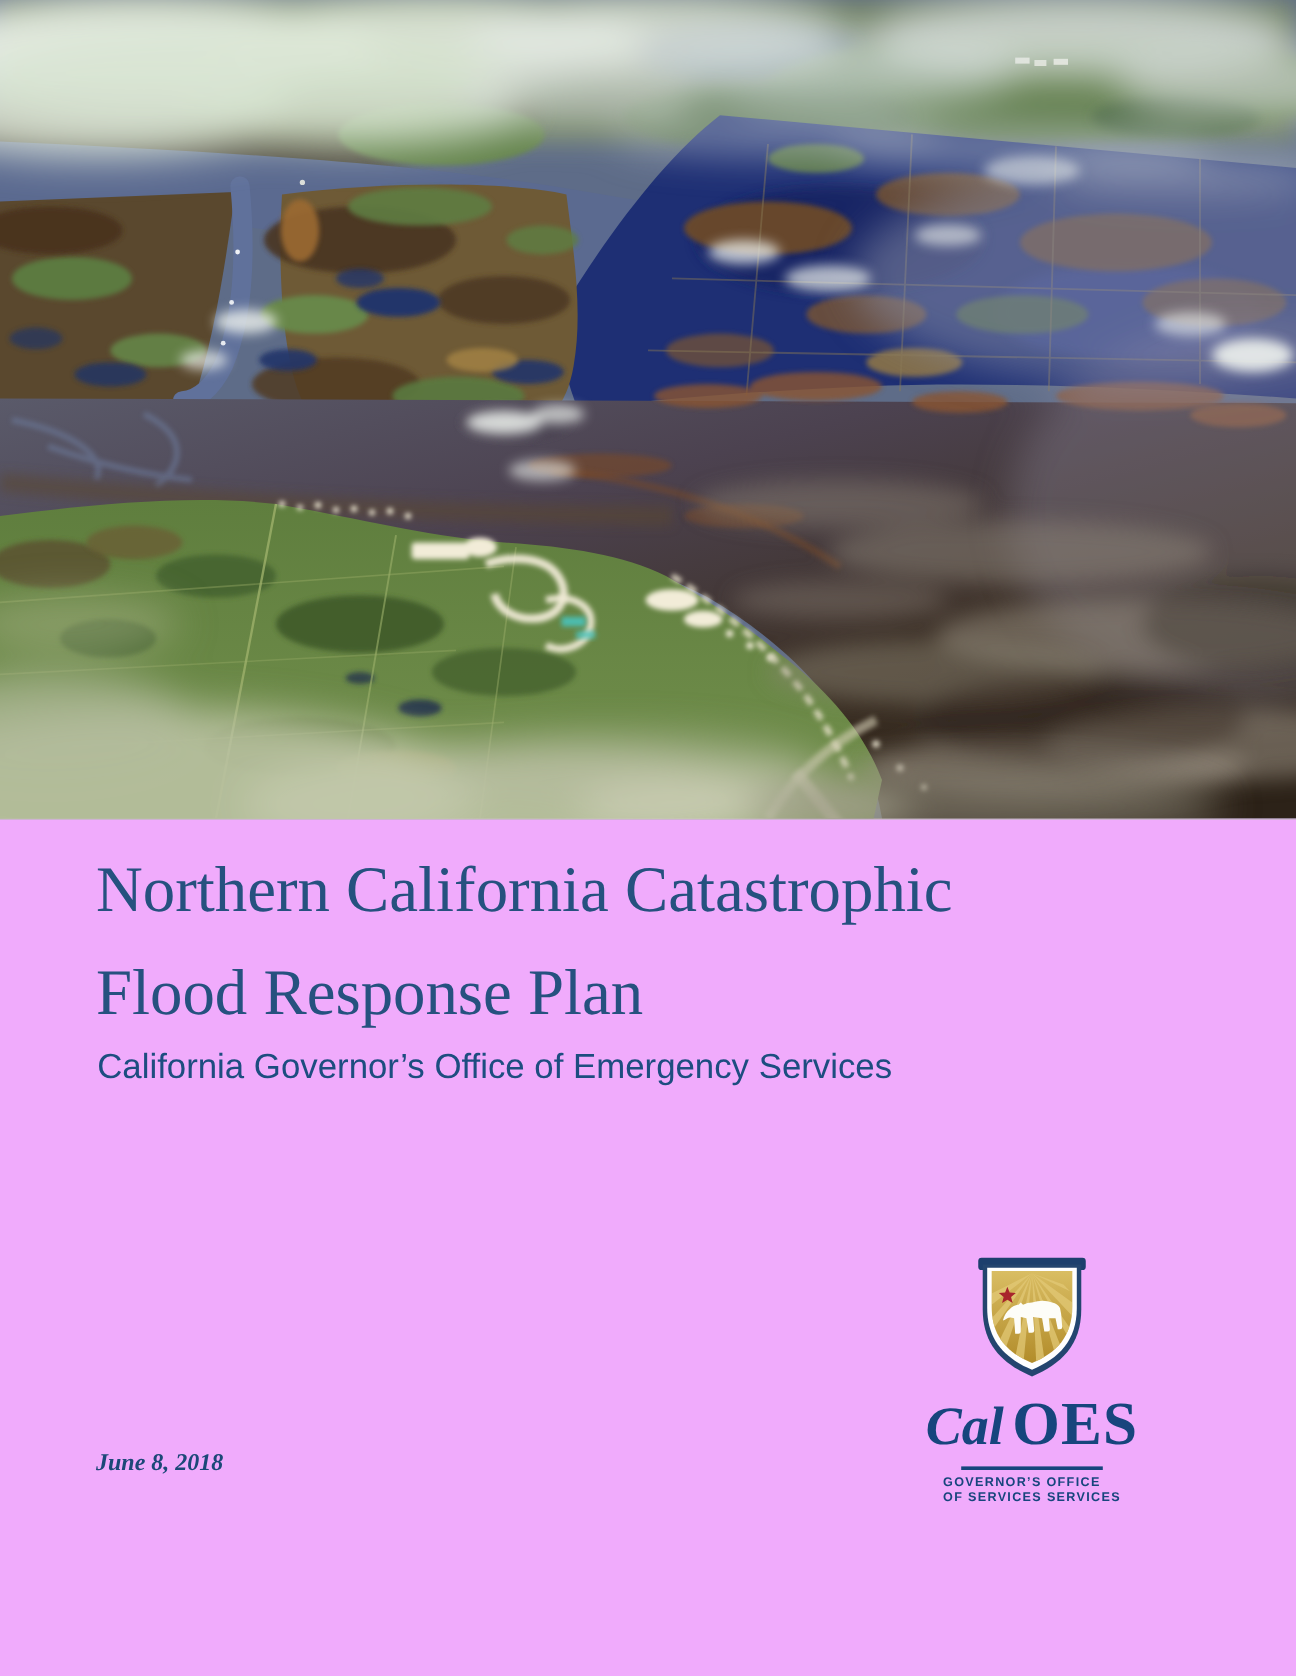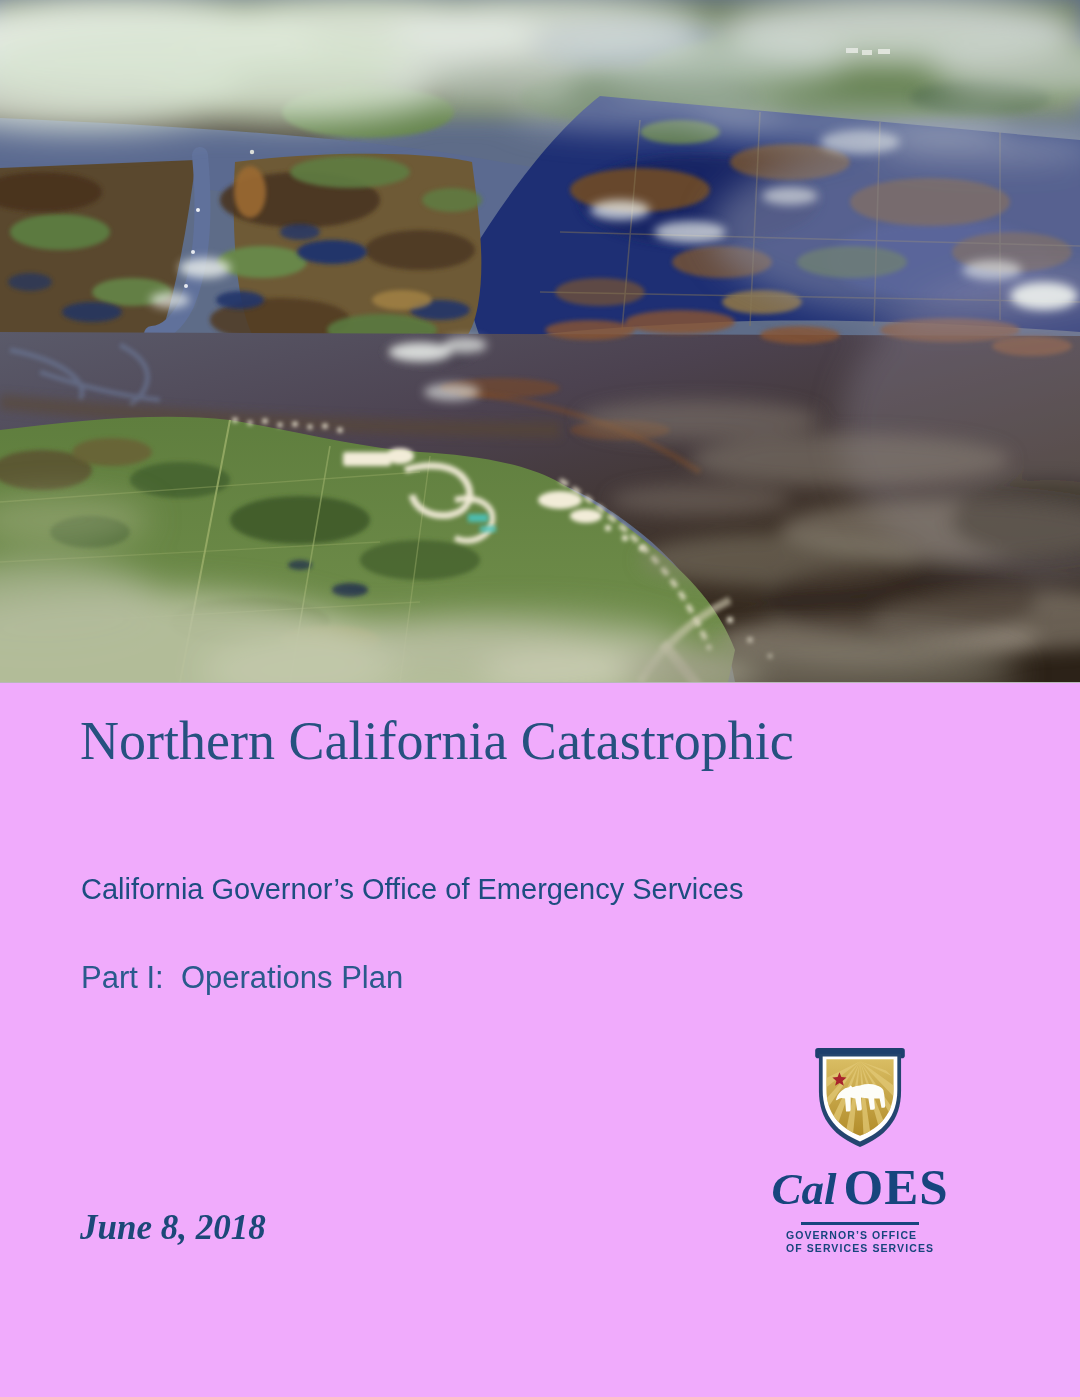--- a/index.html
+++ b/index.html
@@ -12,21 +12,21 @@
   .title-block{position:absolute;left:80px;top:698px;
                font-family:"Liberation Serif",serif;font-size:54px;line-height:86px;
                color:#26517f;white-space:nowrap;}
   .subtitle{position:absolute;left:81px;top:873px;font-size:29px;font-weight:normal;
             color:#1d4d80;white-space:nowrap;}
   .part-heading{position:absolute;left:81px;top:960px;font-size:31px;color:#2a5a8c;
                 white-space:pre;}
   .annex-list{position:absolute;left:206px;top:1008px;font-size:24px;line-height:28px;
               color:#2e6094;}
   .pub-date{position:absolute;left:80px;top:1208px;font-family:"Liberation Serif",serif;
-            font-style:italic;font-weight:bold;font-size:35px;color:#1c4878;}
+            font-style:italic;font-weight:bold;font-size:20px;color:#1c4878;}
 
   .logo{position:absolute;left:778px;top:1046px;width:164px;display:flex;
         flex-direction:column;align-items:center;}
   .logo .shield{width:112px;height:118px;}
   .wordmark{margin-top:2px;color:#17457d;white-space:nowrap;line-height:42px;}
   .wordmark .cal{font-family:"Liberation Serif",serif;font-style:italic;font-weight:bold;
                  font-size:45px;}
   .wordmark .oes{font-family:Liberation Serif, serif;font-weight:bold;font-size:51px;
                  letter-spacing:1px;margin-left:7px;}
   .logo-rule{width:118px;height:3px;background:#17457d;margin:2px 0 4px 0;}
@@ -250,25 +250,25 @@
         <ellipse cx="520" cy="642" rx="160" ry="30" fill="#b4bb9e" opacity="0.6"></ellipse>
         <ellipse cx="620" cy="672" rx="140" ry="30" fill="#cbcdb4" opacity="0.75"></ellipse>
         <ellipse cx="60" cy="520" rx="90" ry="24" fill="#aab489" opacity="0.5"></ellipse>
         <ellipse cx="820" cy="672" rx="200" ry="30" fill="#8e8878" opacity="0.6"></ellipse>
       </g>
     </svg>
   </div>
 
   <div class="title-block">
     <div>Northern California Catastrophic</div>
+    <div>Flood Response Plan</div>
   </div>
 
   <div class="subtitle">California Governor’s Office of Emergency Services</div>
 
-  <div class="part-heading">Part I:  Operations Plan</div>
 
 
   <div class="pub-date">June 8, 2018</div>
 
   <div class="logo">
     <svg class="shield" viewBox="0 0 120 126">
       <defs>
         <linearGradient id="goldG" x1="0" y1="0" x2="0" y2="1">
           <stop offset="0" stop-color="#d9bd63"></stop>
           <stop offset="1" stop-color="#b28c2a"></stop>

